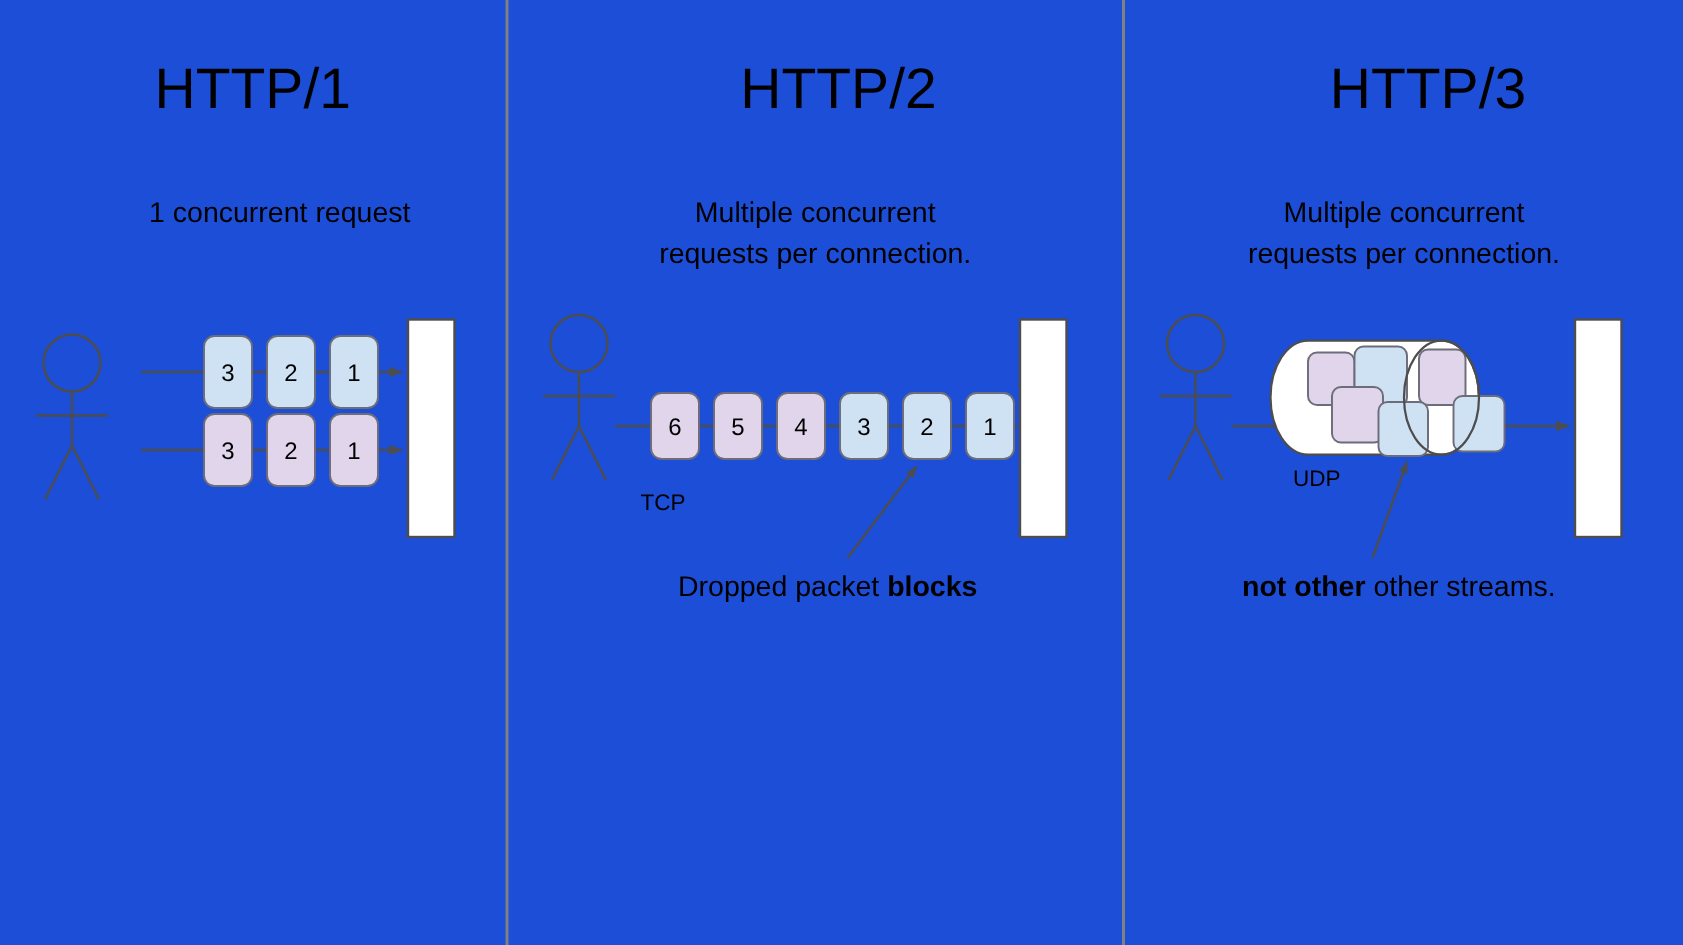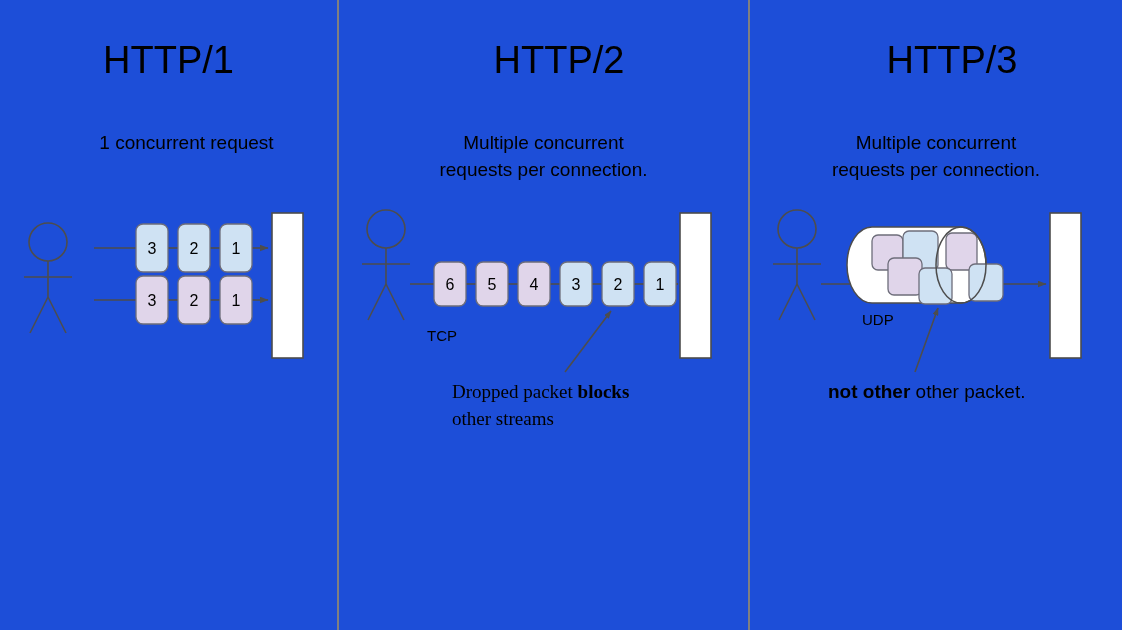--- a/index.html
+++ b/index.html
@@ -89,27 +89,26 @@
     <div>requests per connection.</div>
   </div>
   <div class="panel-subtitle" style="left:750px; top:129px; width:372px;">
     <div>Multiple concurrent</div>
     <div>requests per connection.</div>
   </div>
 
   <div class="proto-label" style="left:427px; top:311px;margin-top:16px;">TCP</div>
   <div class="proto-label" style="left:862px; top:311px;">UDP</div>
 
-  <div class="panel-caption" style="left:452px; top:378px; width:290px;font-family:Liberation Serif, serif;">
+  <div class="panel-caption" style="left:452px; top:378px; width:290px;">
     <div><span>Dropped packet </span><b>blocks</b></div>
-    <div>other streams</div>
   </div>
 
   <div class="panel-caption" style="left:828px; top:378px; width:290px;">
-    <div><b>not other</b><span> other packet.</span></div>
+    <div><b>not other</b><span> other streams.</span></div>
   </div>
 
   <svg class="layer" viewBox="0 0 1122 630">
     <defs>
       <marker id="arrowhead" markerWidth="9" markerHeight="7" refX="8.5" refY="3.5" orient="auto" markerUnits="userSpaceOnUse">
         <polygon points="0 0, 9 3.5, 0 7" fill="#4d4d4d"></polygon>
       </marker>
       <marker id="arrowhead-thin" markerWidth="8" markerHeight="6" refX="7.5" refY="3" orient="auto" markerUnits="userSpaceOnUse">
         <polygon points="0 0, 8 3, 0 6" fill="#4d4d4d"></polygon>
       </marker>

